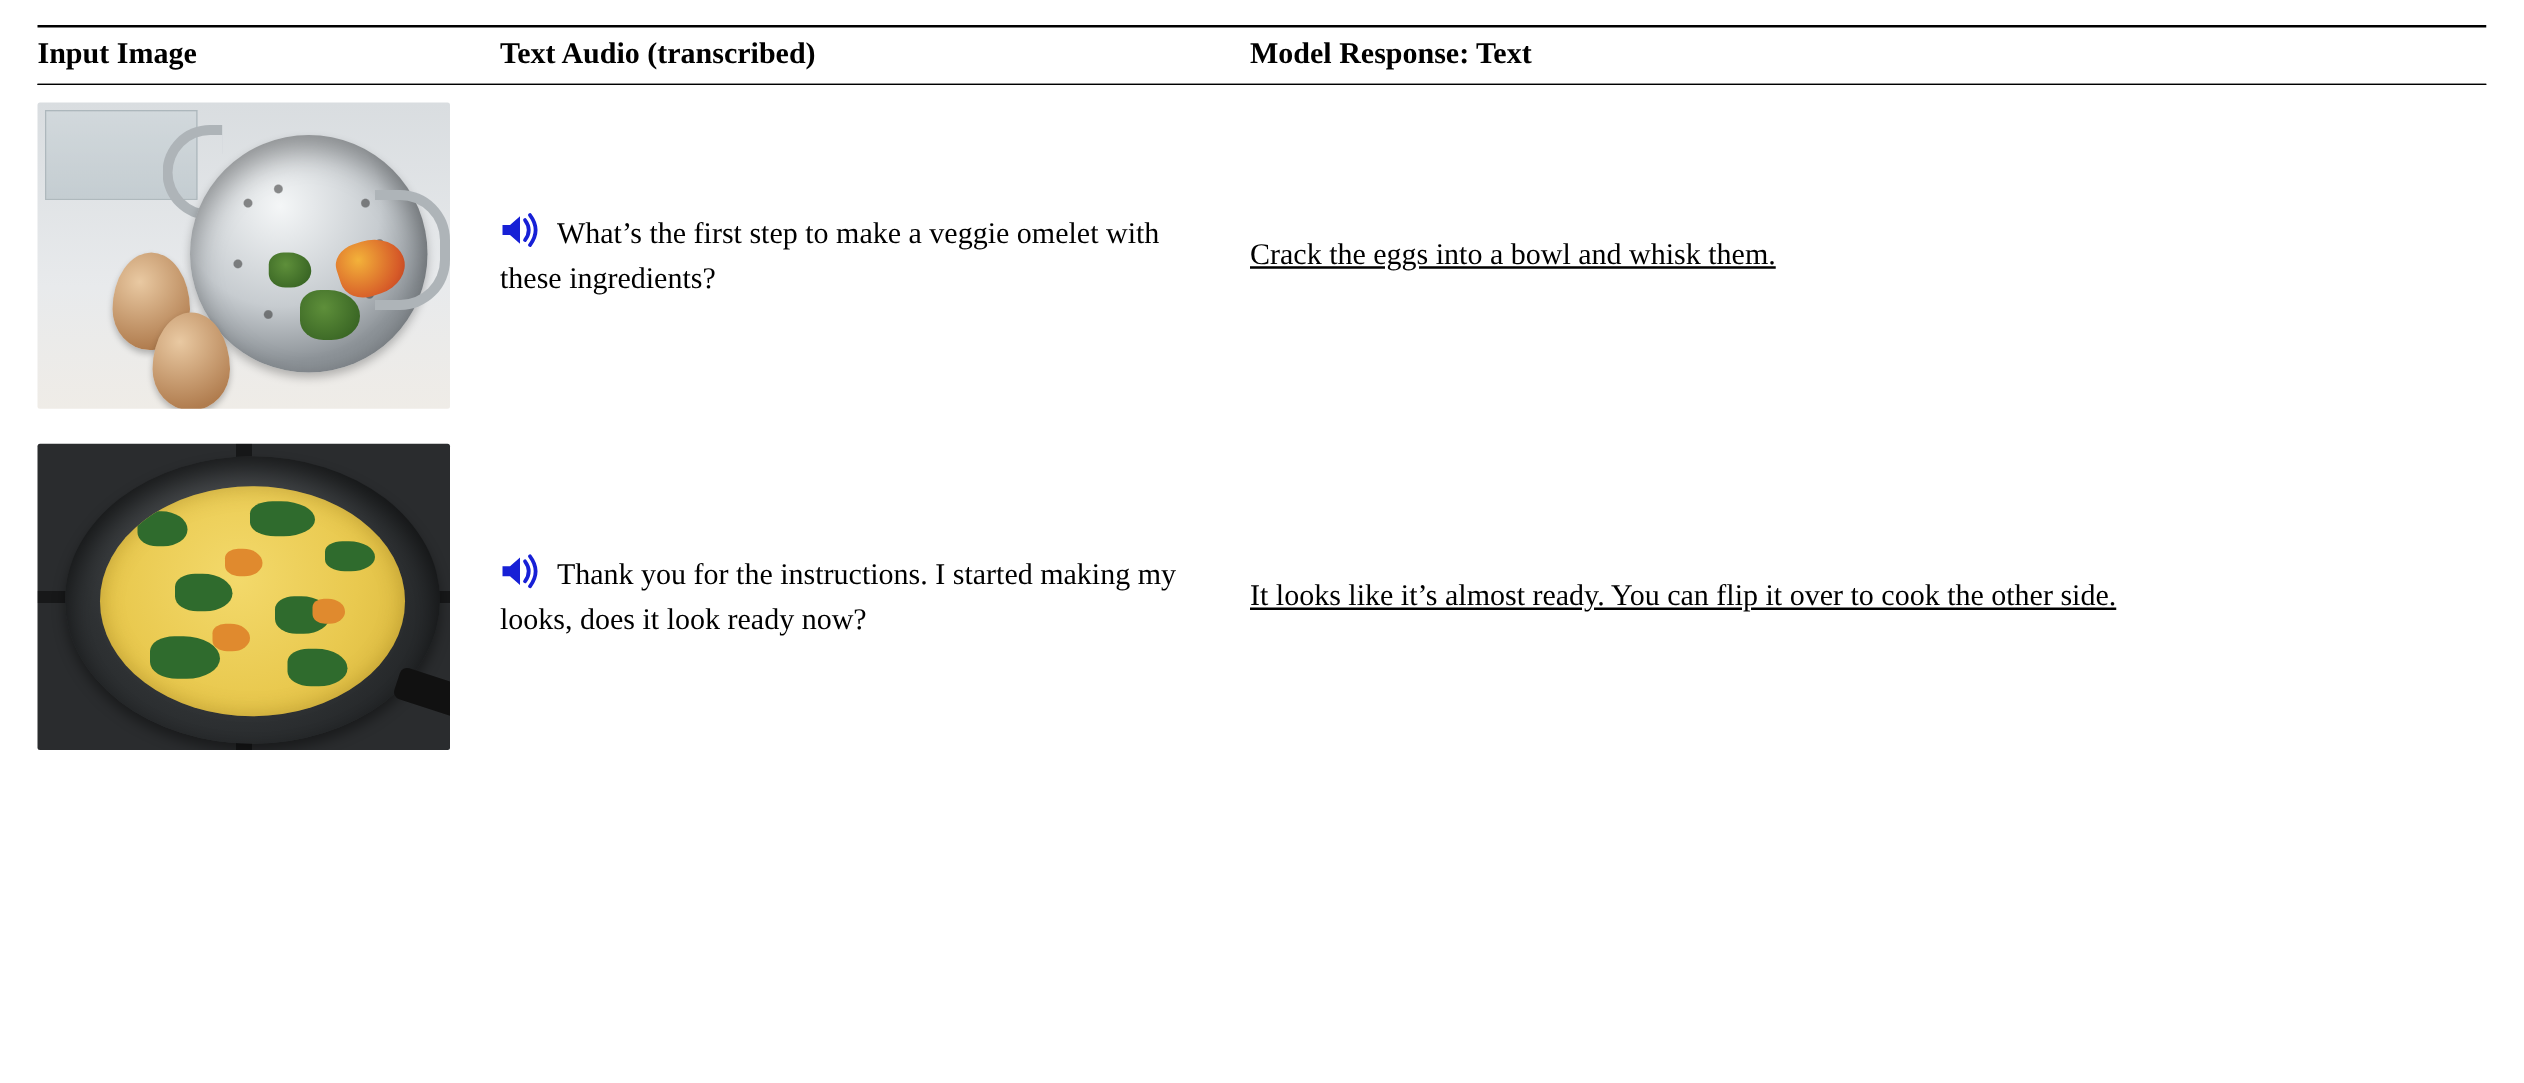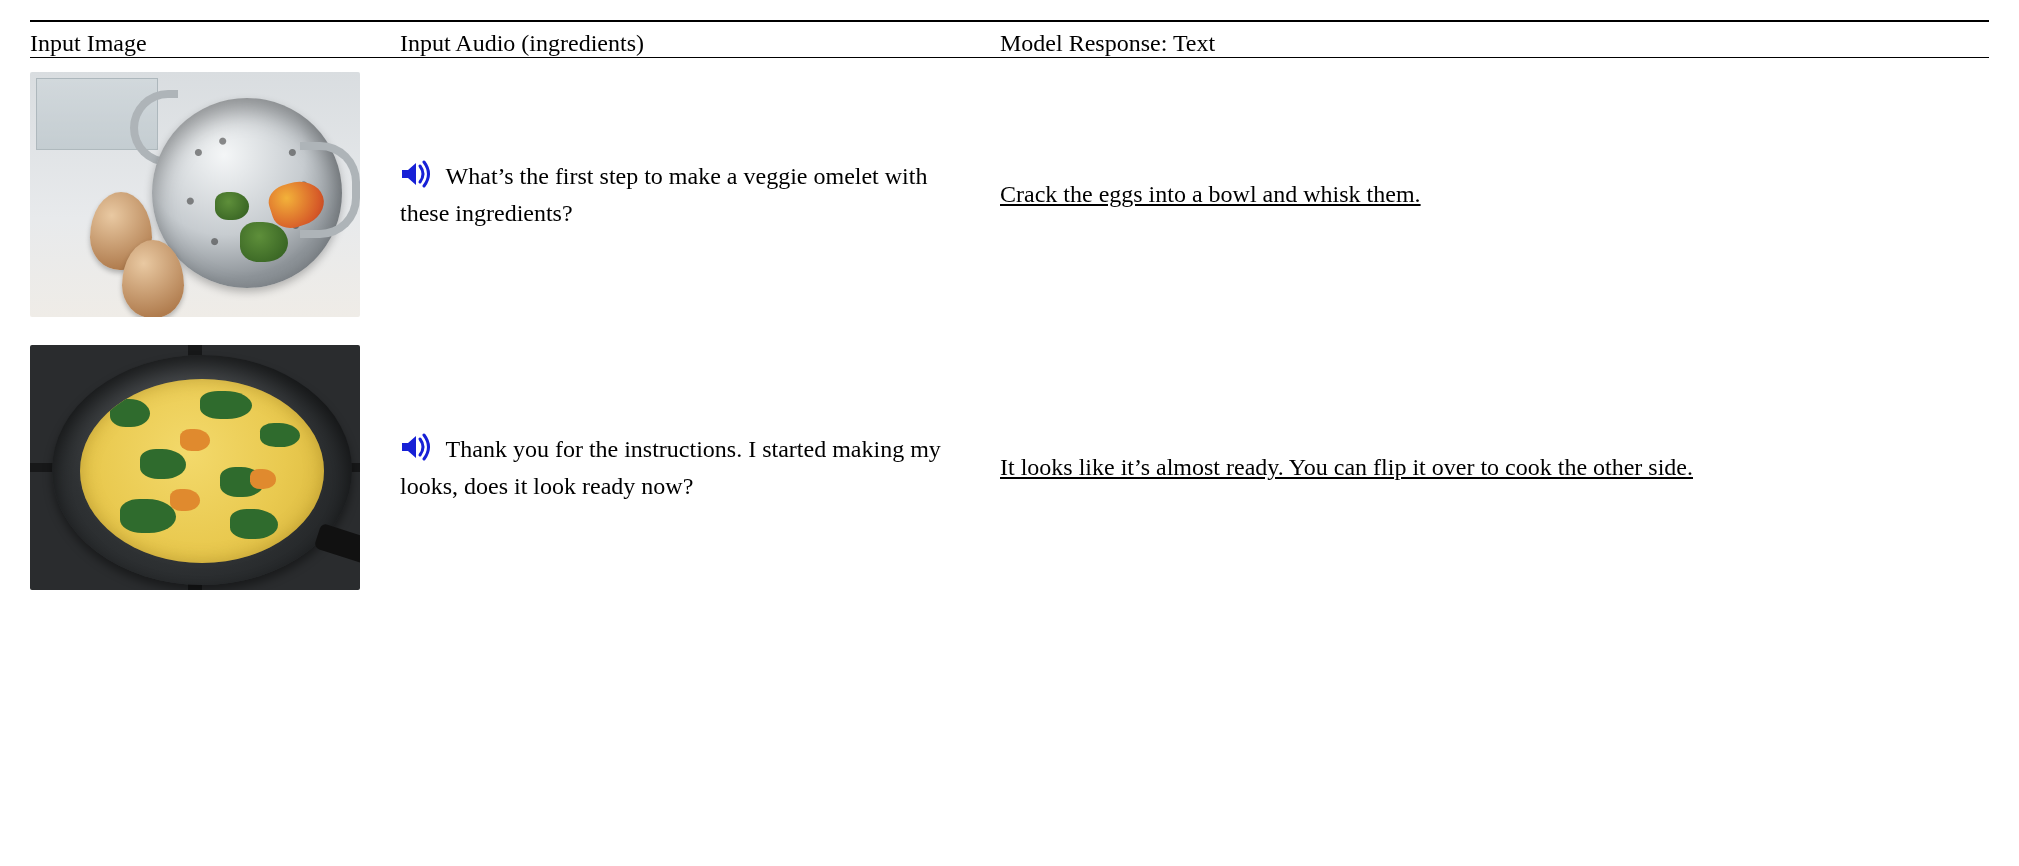--- a/index.html
+++ b/index.html
@@ -15,22 +15,22 @@
   .table {
     width: 100%;
     border-collapse: collapse;
   }
   .header-row {
     border-top: 2px solid #000;
     border-bottom: 1px solid #000;
   }
   .header-row th {
     text-align: left;
-    font-weight: normal;
-    padding: 8px 10px 0 0;
+    font-weight: bold;
+    padding: 8px 10px 10px 0;
     vertical-align: top;
   }
   .col-image { width: 360px; }
   .col-audio { width: 590px; padding-right: 30px; }
   .col-response { width: auto; }
   .data-row td {
     padding: 14px 20px 14px 0;
     vertical-align: middle;
   }
   .img-placeholder {
@@ -151,21 +151,21 @@
   .img2 .bits .j{left:90px; top:110px; width:30px; height:22px;}
   .img2 .bits .k{left:170px; top:90px; width:26px; height:20px;}
 </style>
 </head>
 <body>
 
 <table class="table">
   <thead>
     <tr class="header-row">
       <th class="col-image">Input Image</th>
-      <th class="col-audio">Input Audio (ingredients)</th>
+      <th class="col-audio">Text Audio (transcribed)</th>
       <th class="col-response">Model Response: Text</th>
     </tr>
   </thead>
   <tbody>
     <tr class="data-row">
       <td>
         <div class="img-placeholder img1" title="Two brown eggs next to a metal colander containing broccoli and small peppers on a countertop.">
           <div class="handle left"></div>
           <div class="colander"></div>
           <div class="handle"></div>

